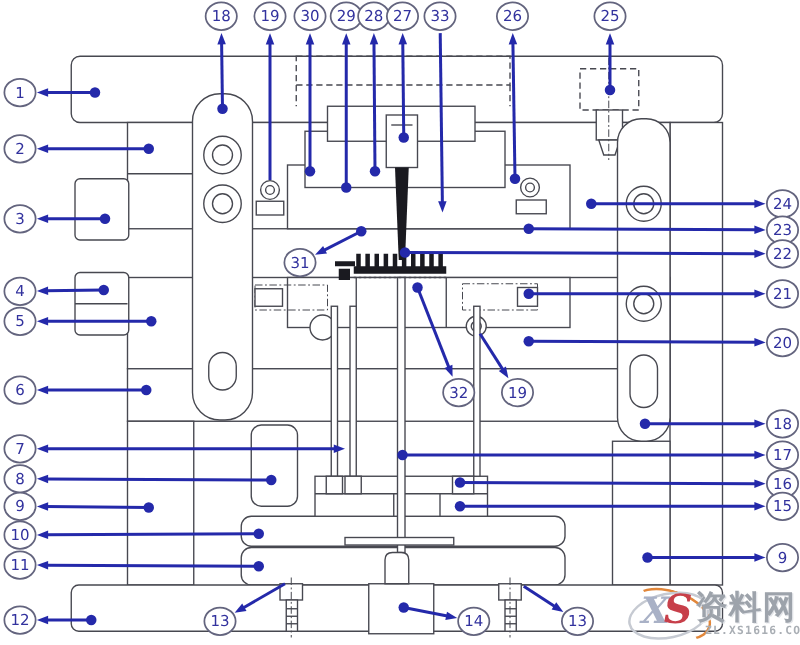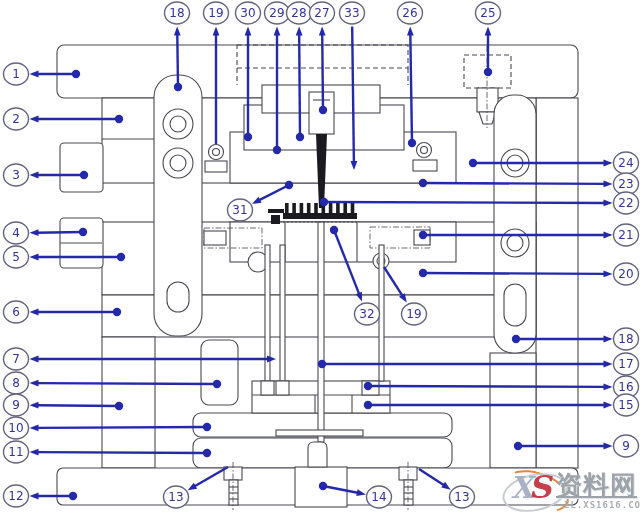--- a/index.html
+++ b/index.html
@@ -10,21 +10,21 @@
   #watermark{position:absolute;right:0;bottom:2px;width:140px;height:50px;pointer-events:none;}
   .wm-ellipse{position:absolute;left:2px;top:10px;width:62px;height:33px;
       border:2px solid #c6cad2;border-radius:50%;transform:rotate(-12deg);}
   .wm-arc{position:absolute;left:2px;top:8px;width:64px;height:35px;border:2px solid transparent;
       border-top-color:#e2873a;border-right-color:#e2873a;border-radius:50%;transform:rotate(18deg);}
   .wm-x{position:absolute;left:13px;top:7px;font-family:"DejaVu Serif","Liberation Serif",serif;
       font-style:italic;font-weight:bold;font-size:29px;color:#a9b1c6;}
   .wm-s{position:absolute;left:31px;top:4px;font-family:"DejaVu Serif","Liberation Serif",serif;
       font-style:italic;font-weight:bold;font-size:32px;color:#c73f4a;}
   .wm-name{position:absolute;left:56px;top:4px;font-size:26px;font-weight:bold;color:#9da3ab;
-      letter-spacing:1px;text-shadow:1px 1px 0 #e3e5e9;text-decoration:underline;}
+      letter-spacing:1px;text-shadow:1px 1px 0 #e3e5e9;}
   .wm-site{position:absolute;left:64px;top:36px;font-family:"DejaVu Sans Mono","Liberation Mono",monospace;
       font-size:9px;font-weight:bold;color:#a9aeb4;letter-spacing:1px;}
 </style>
 </head>
 <body>
 
 <div id="stage">
 
   <svg id="drawing" width="640" height="516" viewBox="0 0 640 516" fill="none" stroke="#474850" stroke-width="1.1">
 

